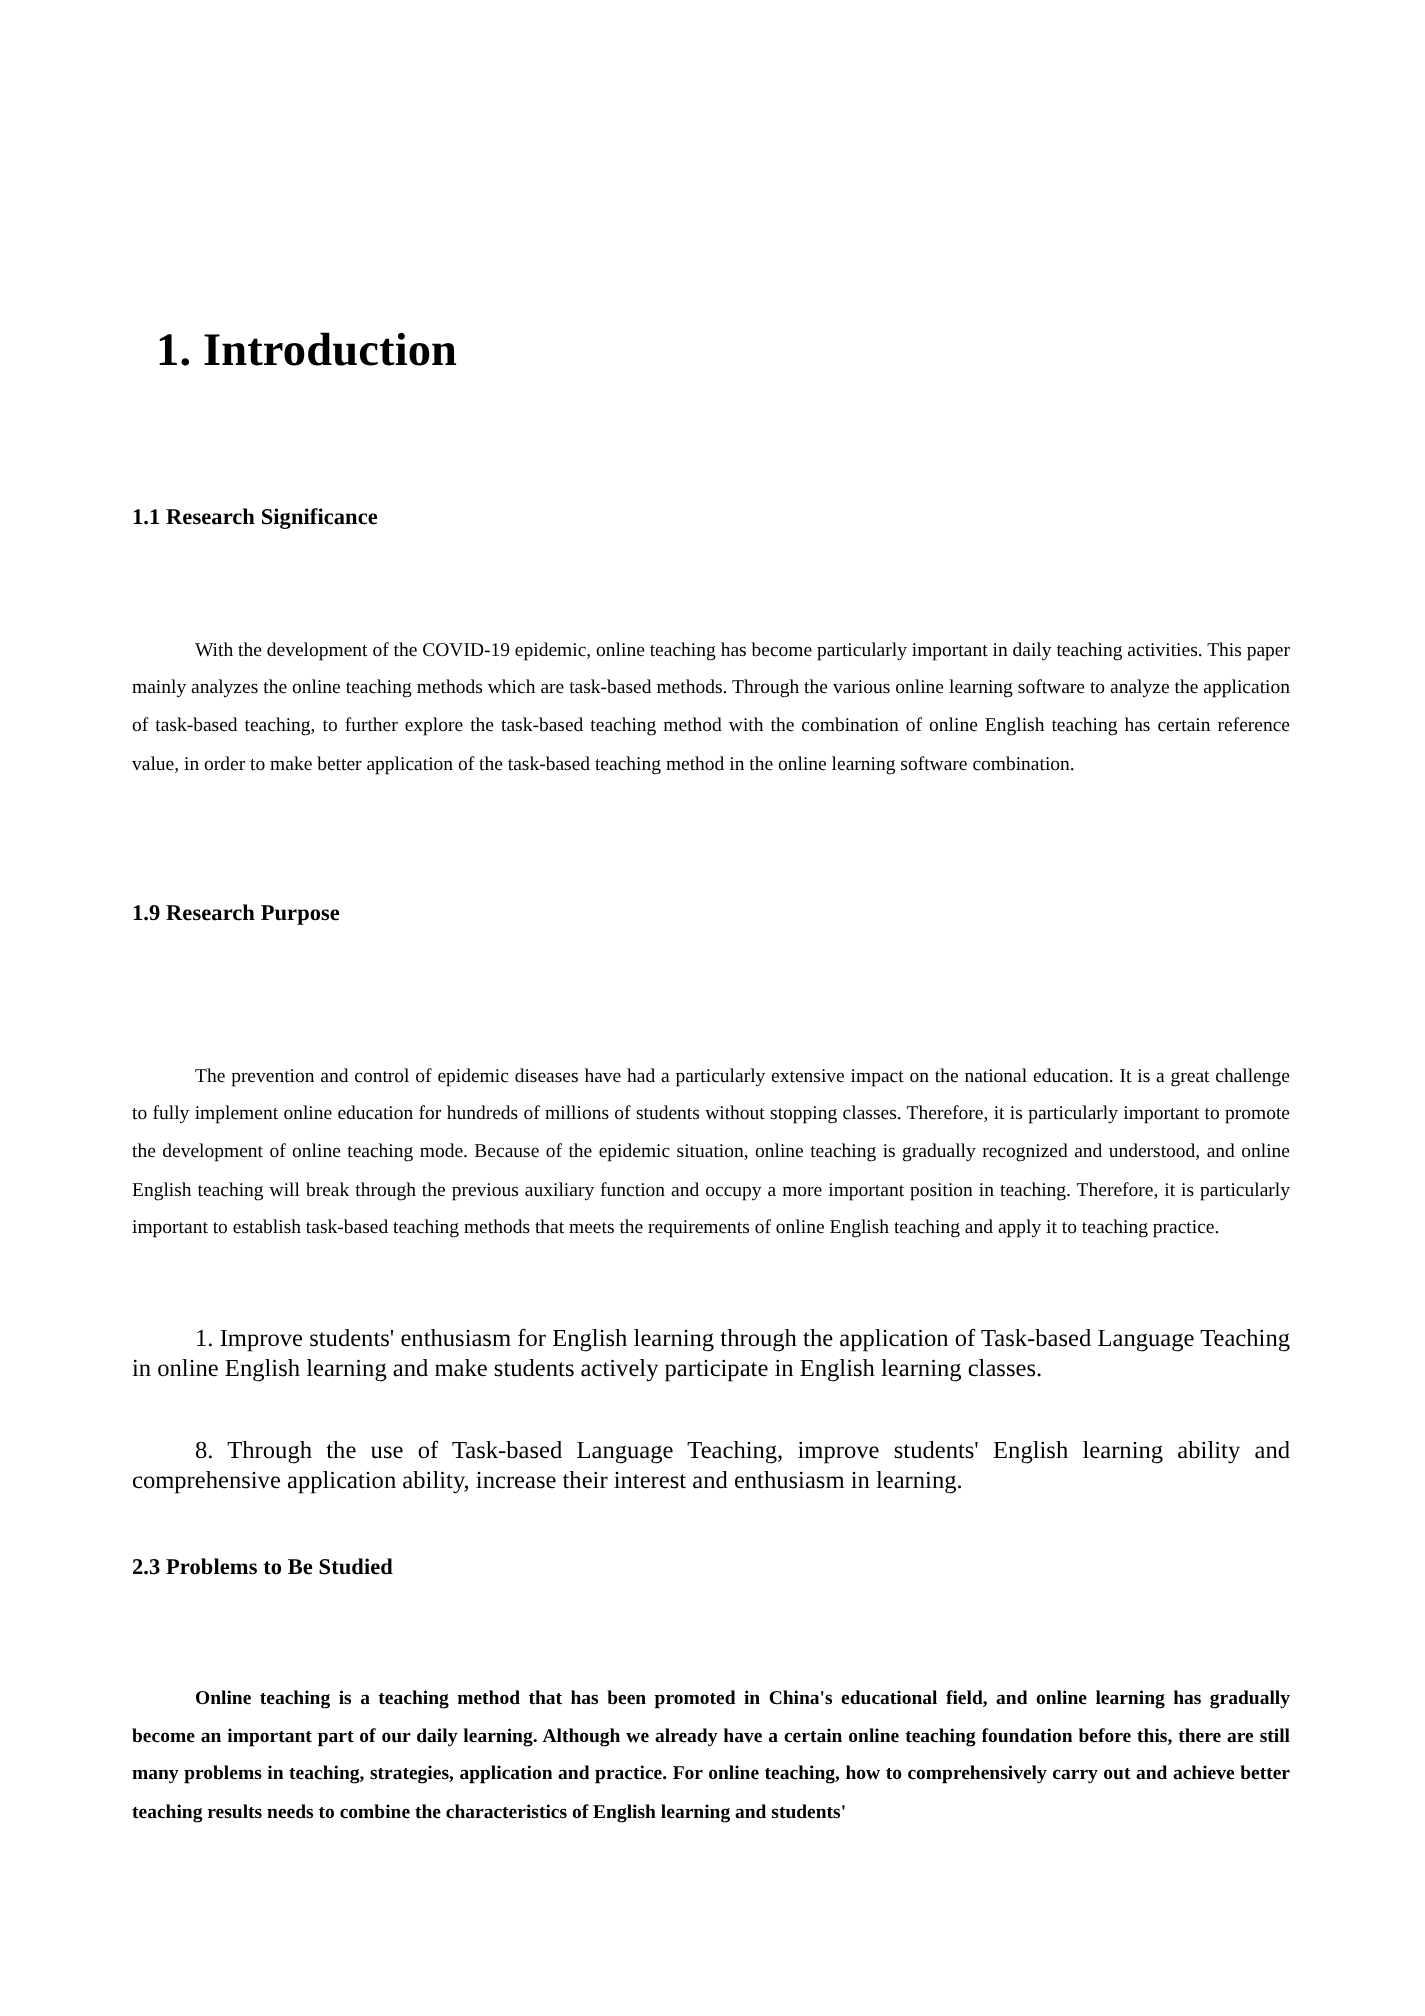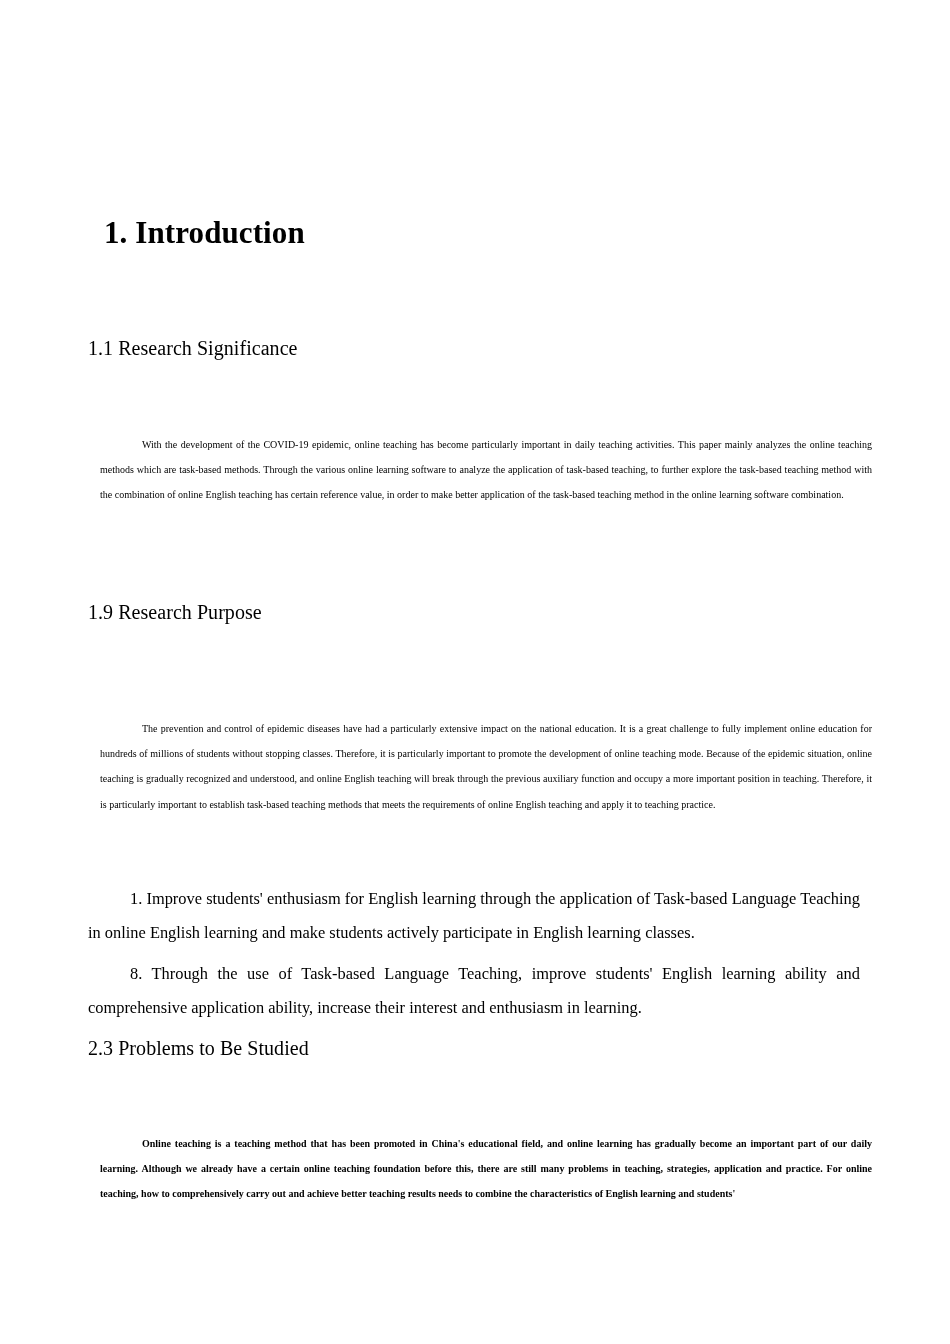--- a/index.html
+++ b/index.html
@@ -33,56 +33,56 @@
     font-weight: bold;
     line-height: 1.2;
     margin: 16px;
     padding: 0;
     letter-spacing: 0.1px;
     position: absolute;
     top: 198px;
     left: 0;
   }
   .section-head {
-    font-size: 20px;
-    font-weight: normal;
+    font-size: 15px;
+    font-weight: bold;
     line-height: 1.2;
     margin: 0;
     padding: 0;
     letter-spacing: 0.05px;
     position: absolute;
     left: 0;
   }
   .sec-1-1 { top: 336px; }
   .sec-1-2 { top: 600px; }
   .sec-1-3 { top: 1036px; }
 
   .para {
     position: absolute;
     left: 0;
     width: 772px;
-    font-size: 10px;
+    font-size: 13px;
     line-height: 25.2px;
     text-align: justify;
     text-justify: inter-word;
-    margin: 12px;
+    margin: 0;
     padding: 0;
     text-indent: 42px;
     hyphens: none;
   }
   .para.block-1 { top: 420px; }
   .para.block-2 { top: 704px; }
   .para.block-3 { top: 1119px; font-weight: bold; }
 
   .listitem {
     position: absolute;
     left: 0;
     width: 772px;
     font-size: 16.4px;
-    line-height: 34px;
+    line-height: 20px;
     text-align: justify;
     margin: 0;
     padding: 0;
     text-indent: 42px;
   }
   .li-1 { top: 882px; }
   .li-2 { top: 957px; }
 
   
   .clip-bottom {

